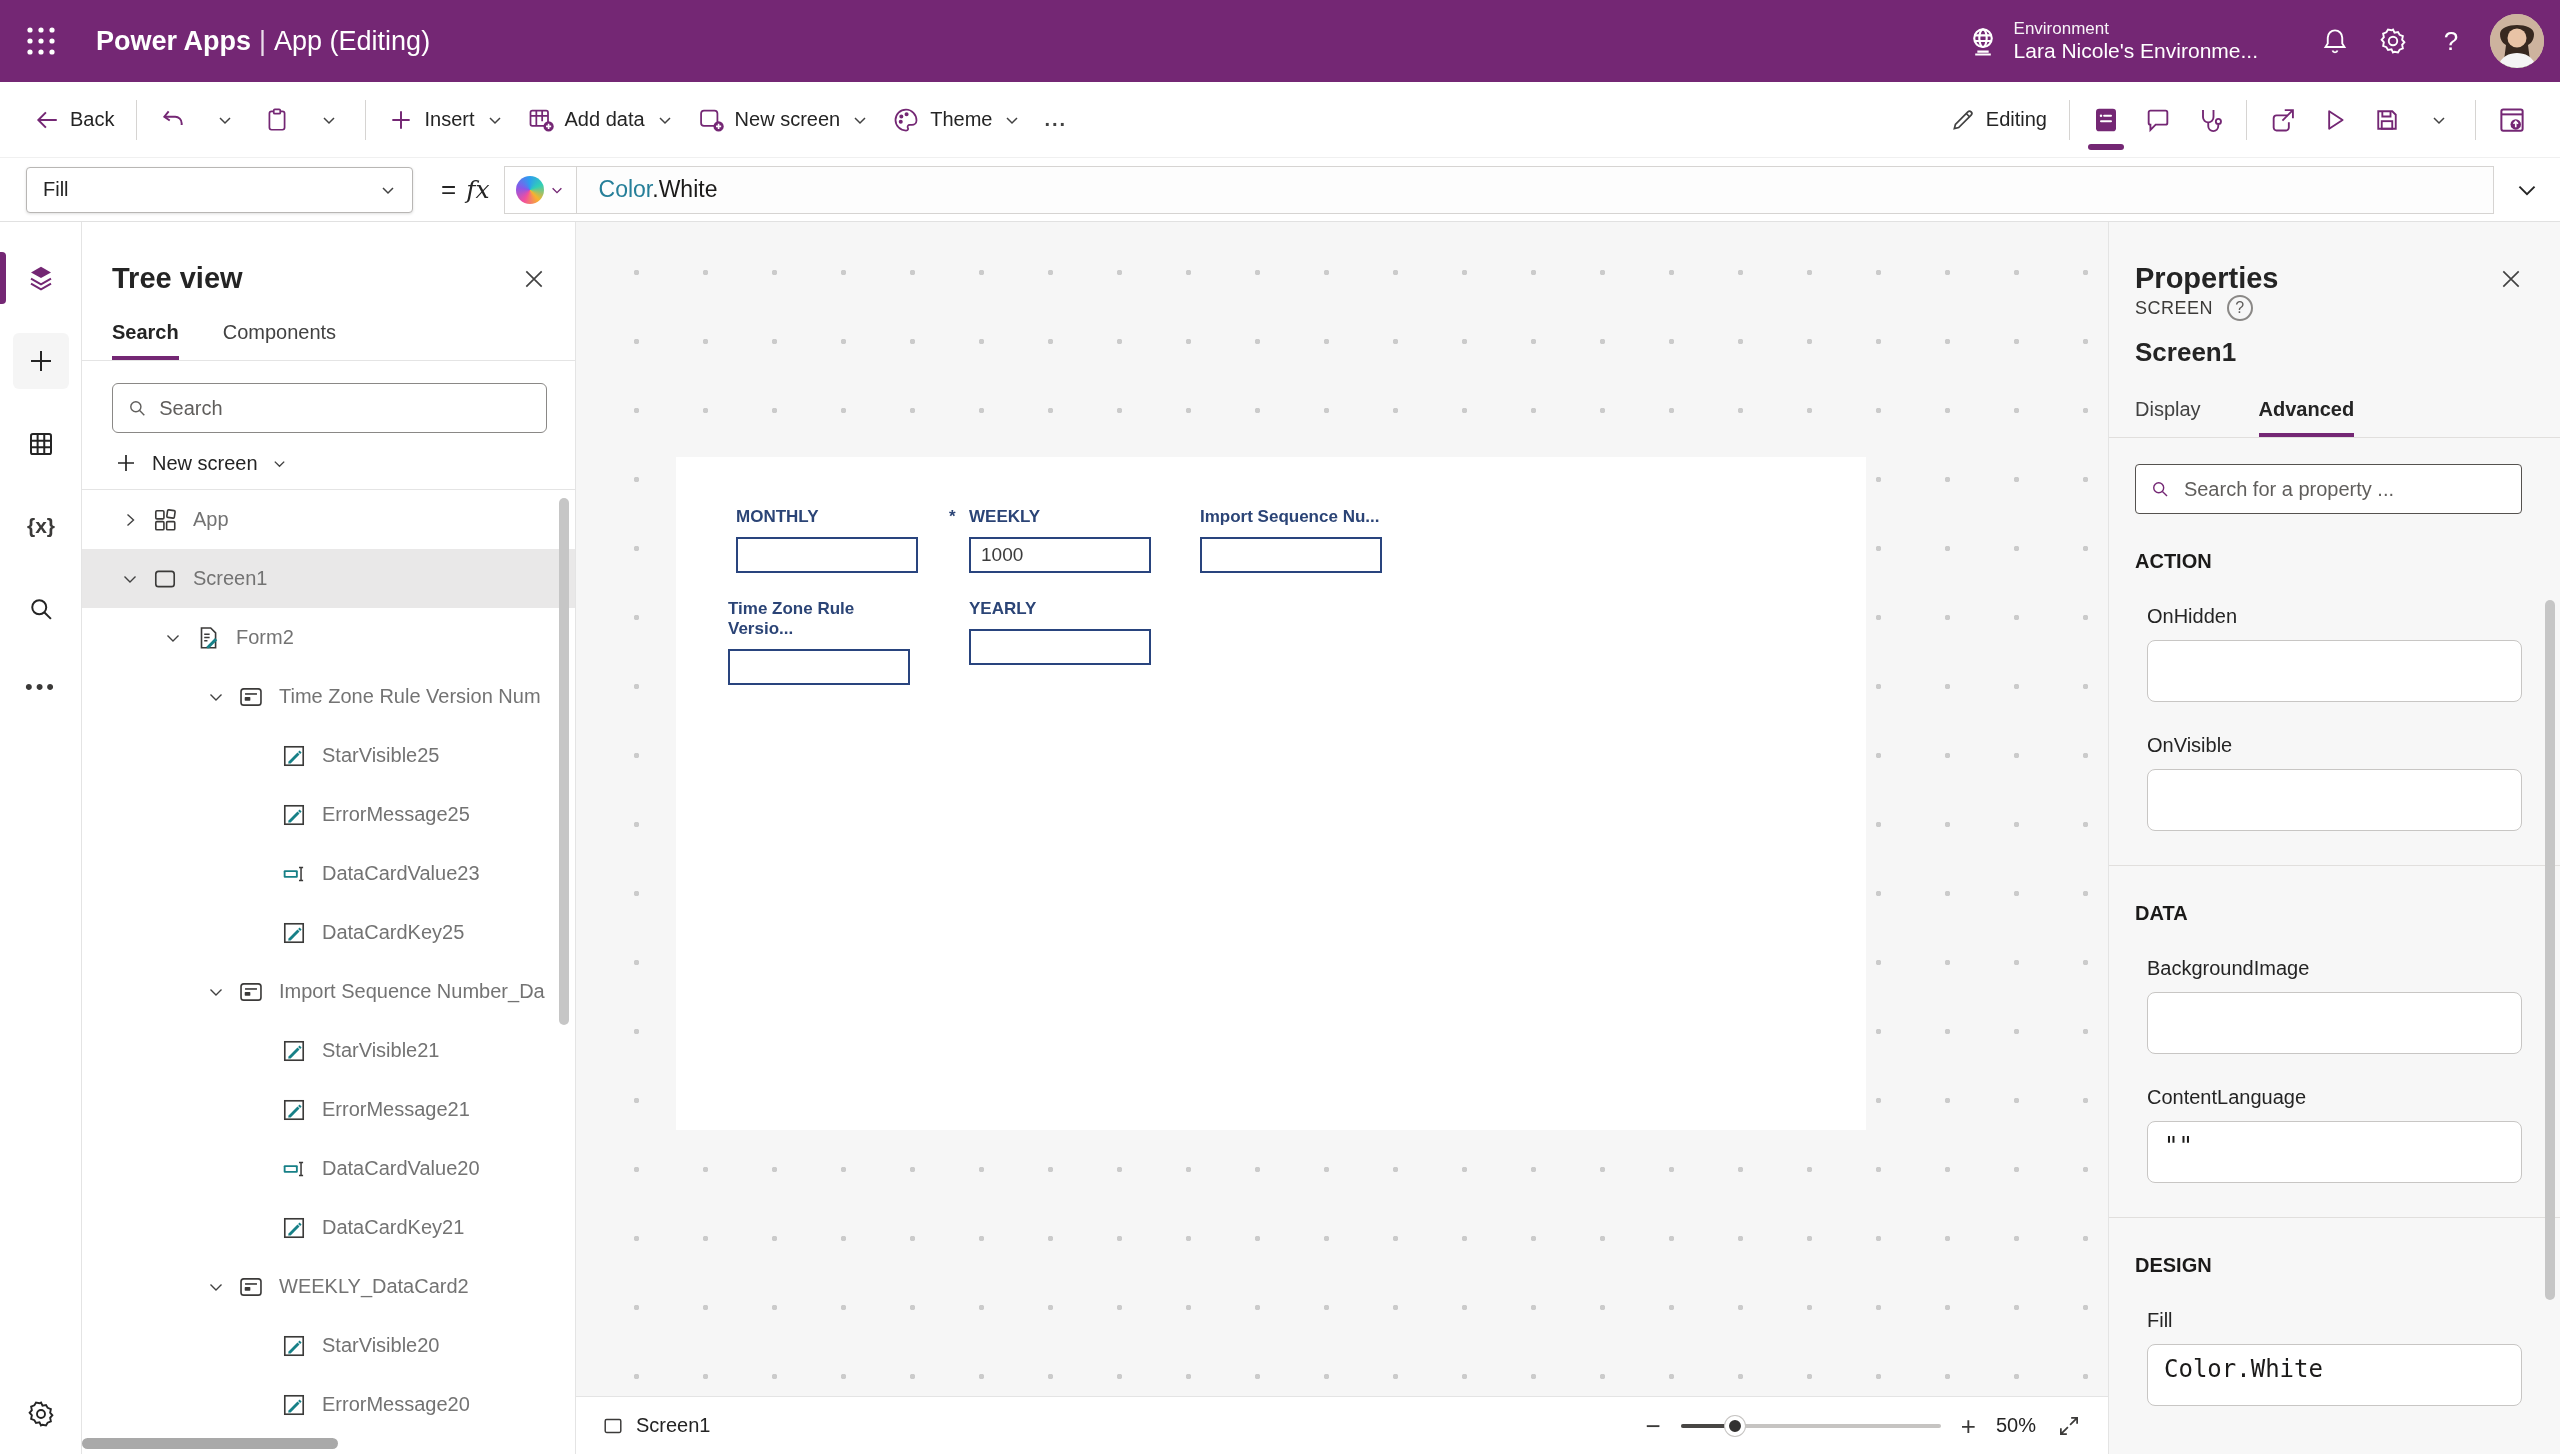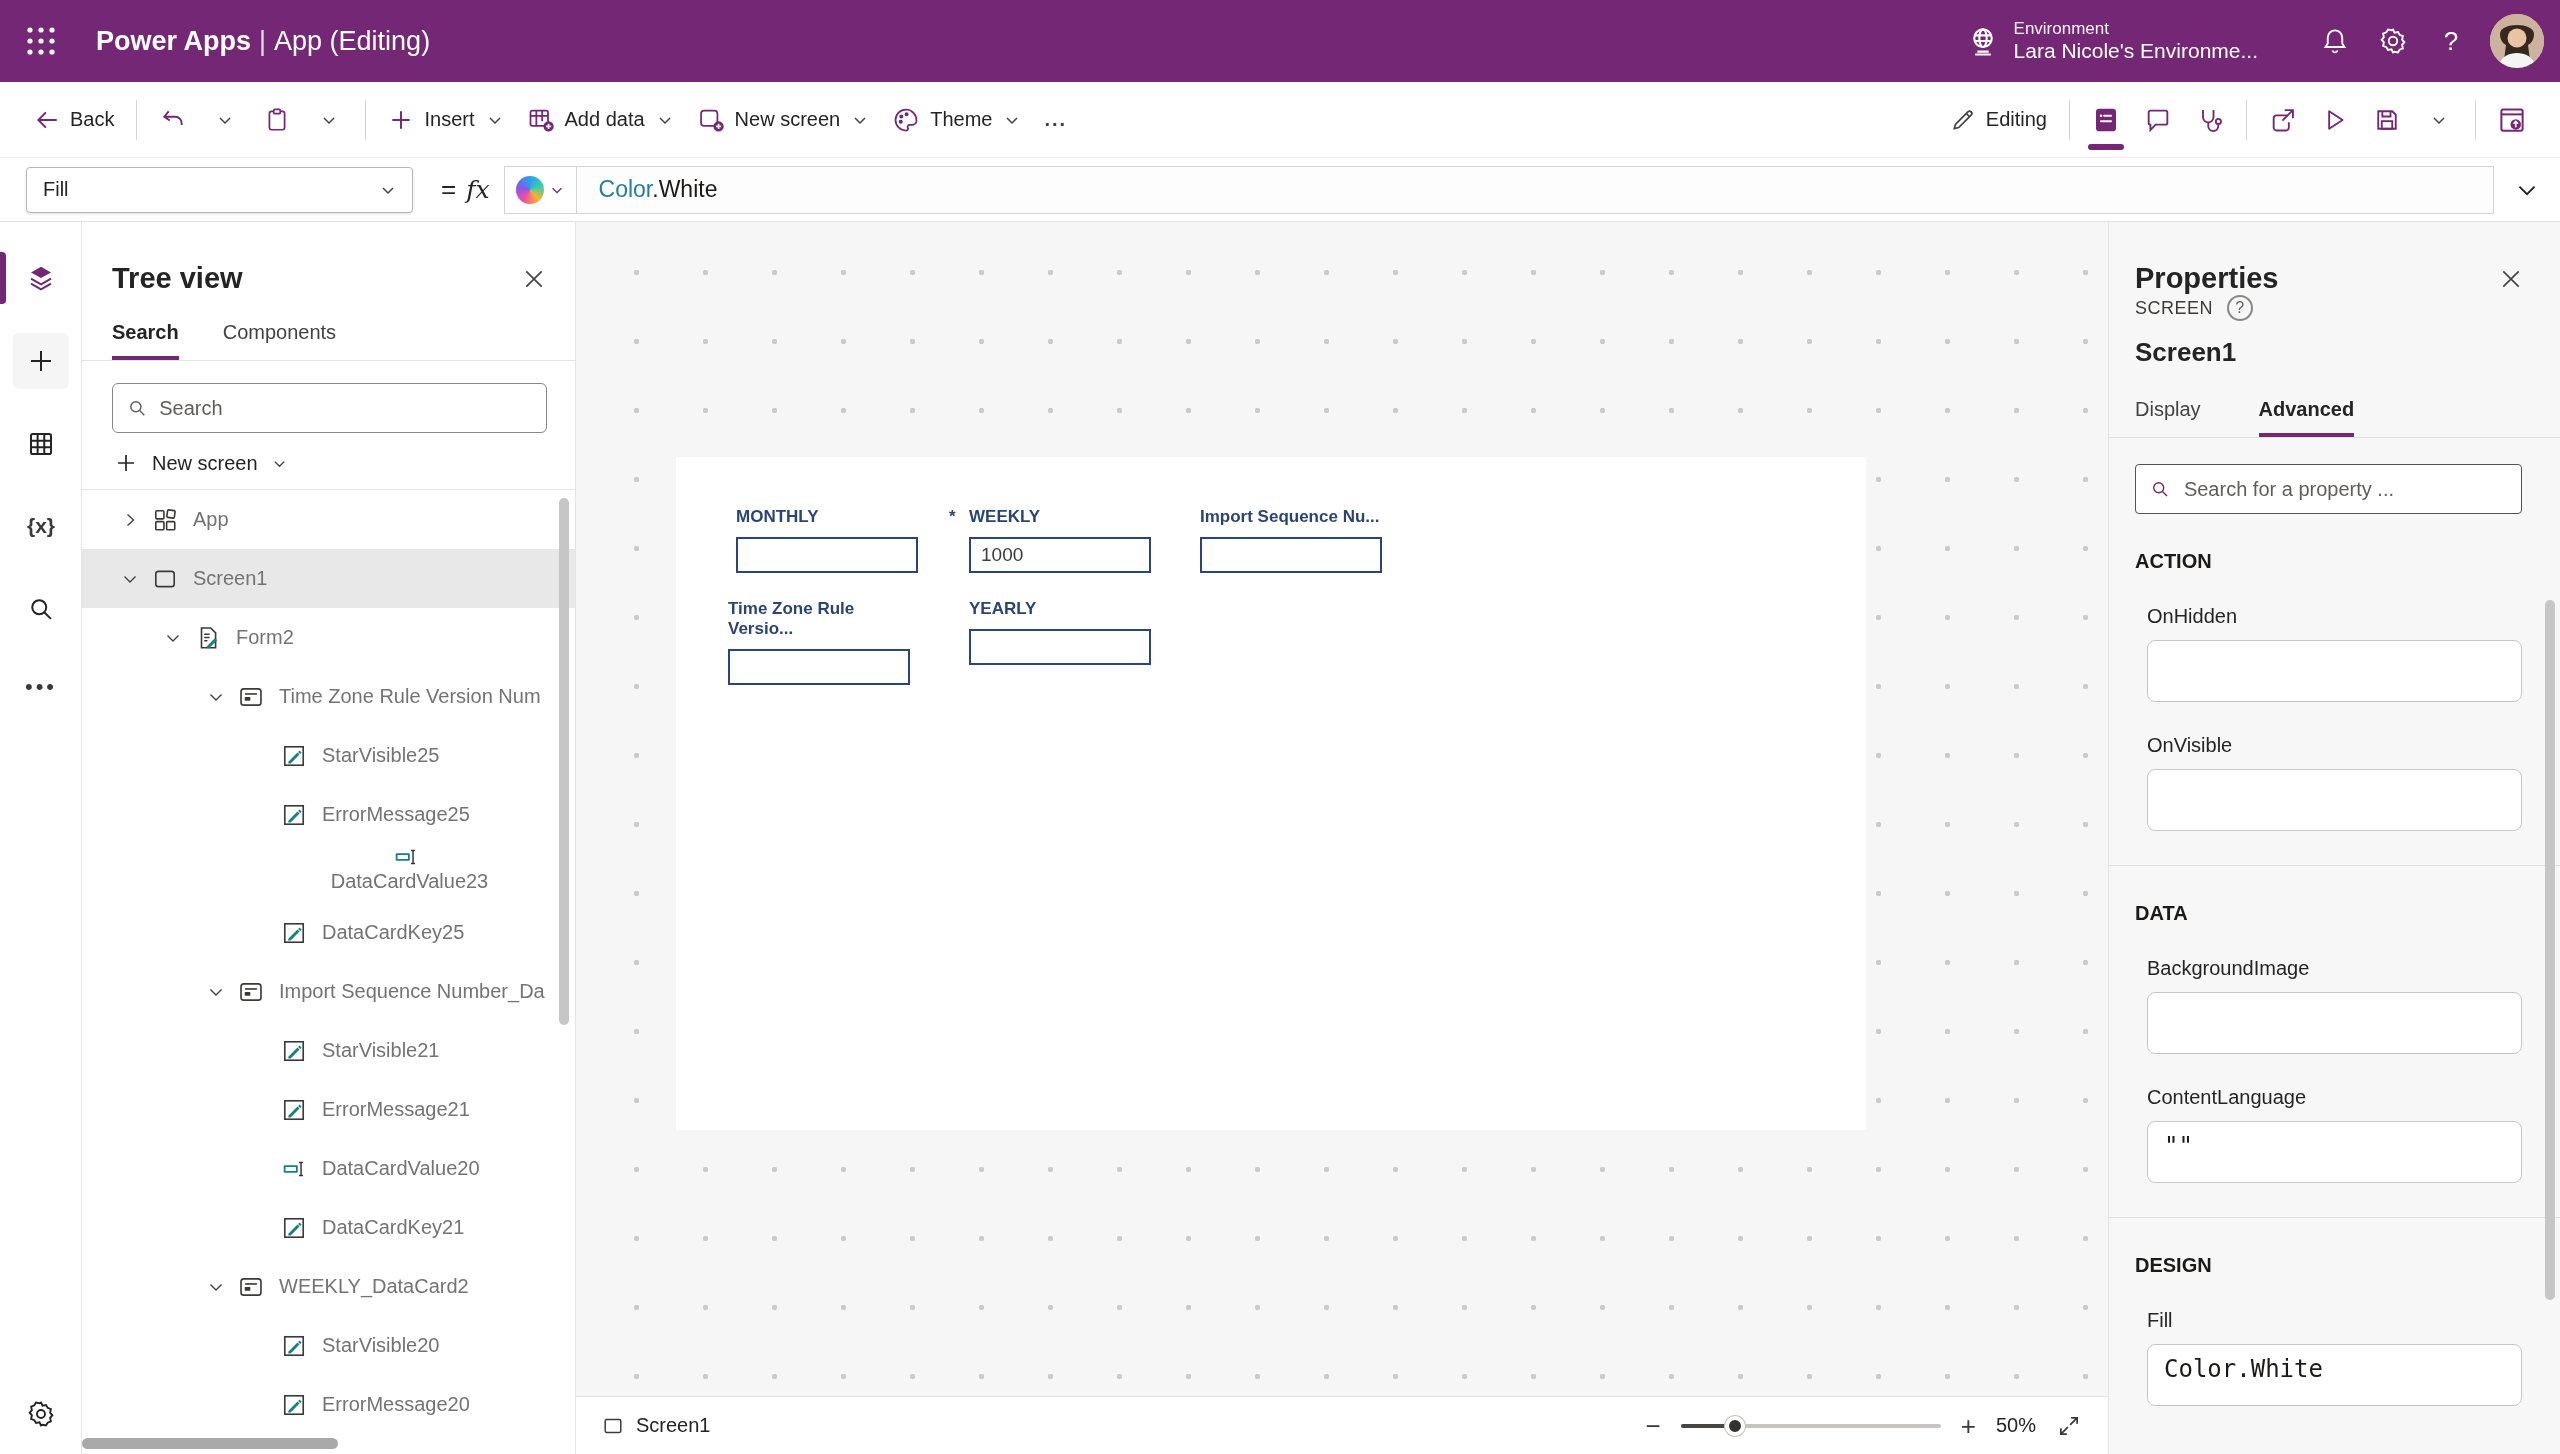--- a/index.html
+++ b/index.html
@@ -498,21 +498,21 @@
           <span class="tchev"></span>
           <span class="ticon">
             <svg width="26" height="26" viewBox="0 0 24 24" fill="none">
               <rect x="3.5" y="3.5" width="17" height="17" stroke="currentColor" stroke-width="1.5"></rect>
               <path d="M7 17l8.2-8.2 1.9 1.9L8.9 18.9 6.6 19z" fill="#178087"></path>
               <path d="M15.8 8.2l1.3-1.3 1.9 1.9-1.3 1.3z" fill="#178087"></path>
             </svg>
           </span>
           <span>ErrorMessage25</span>
         </div>
-        <div class="trow" style="padding-left: 162px; flex-direction: column;">
+        <div class="trow" style="padding-left: 162px;">
           <span class="tchev"></span>
           <span class="ticon">
             <svg width="26" height="26" viewBox="0 0 24 24" fill="none">
               <rect x="2.5" y="8.5" width="13" height="7" rx="1" fill="#178087"></rect>
               <rect x="4.2" y="10.2" width="9.6" height="3.6" rx=".5" fill="#fff"></rect>
               <path d="M18.5 6.5v11M16.6 6h1.9M18.5 18h1.9M16.6 18h1.9M18.5 6h1.9" stroke="#3b3a39" stroke-width="1.4"></path>
             </svg>
           </span>
           <span>DataCardValue23</span>
         </div>

